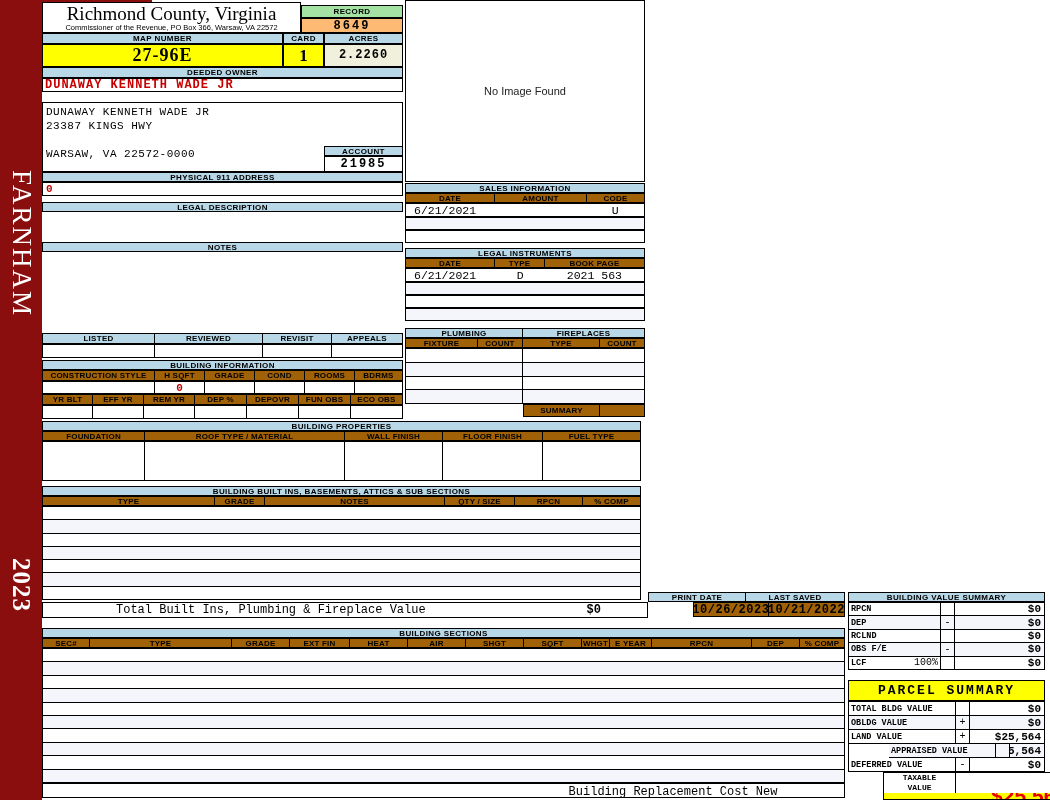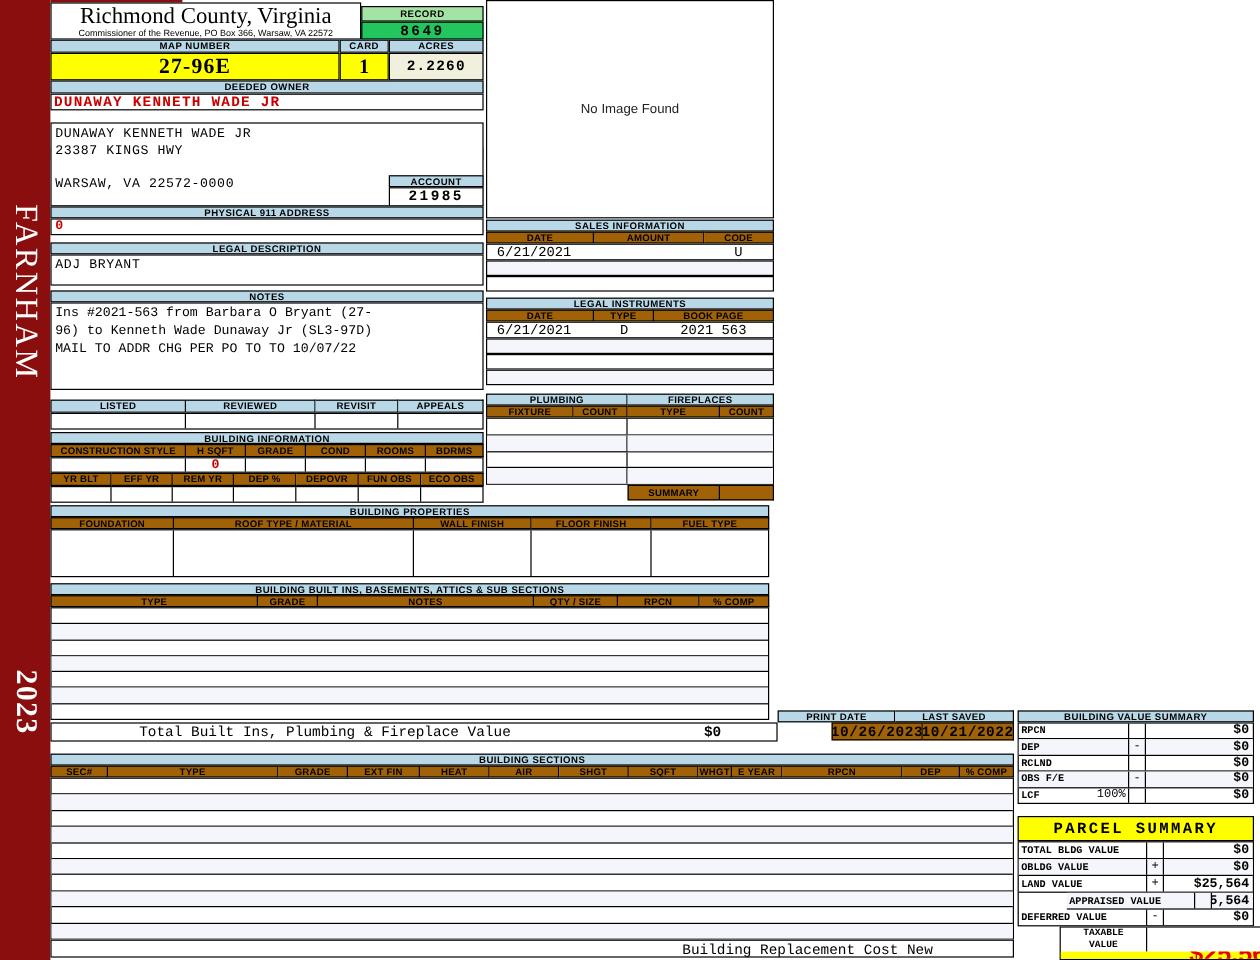--- a/index.html
+++ b/index.html
@@ -40,21 +40,21 @@
     <div class="abs vert" style="left:7px;top:558px;height:80px;font-size:25px;font-weight:700;letter-spacing:1px;">2023</div>
   </div>
   <div class="abs" style="left:42px;top:0;width:110px;height:6px;background:#8B0E0E;"></div>
 
   <div class="abs box" style="left:42px;top:2px;width:259px;height:31px;text-align:center;">
     <div class="serif" style="font-size:19px;line-height:19px;margin-top:1px;">Richmond County, Virginia</div>
     <div style="font-size:7.5px;line-height:9px;">Commissioner of the Revenue, PO Box 366, Warsaw, VA 22572</div>
   </div>
 
   <div class="abs bar" style="left:301px;top:5px;width:102px;height:13px;background:#A5E3A5;">RECORD</div>
-  <div class="abs box mono" style="left:301px;top:18px;width:102px;height:15px;background:#22c55e;font-weight:700;font-size:12px;letter-spacing:2px;text-align:center;line-height:14px;">8649</div>
+  <div class="abs box mono" style="left:301px;top:18px;width:102px;height:15px;background:#fdba74;font-weight:700;font-size:12px;letter-spacing:2px;text-align:center;line-height:14px;">8649</div>
 
   <div class="abs bar" style="left:42px;top:33px;width:241px;height:11px;">MAP NUMBER</div>
   <div class="abs bar" style="left:283px;top:33px;width:41px;height:11px;">CARD</div>
   <div class="abs bar" style="left:324px;top:33px;width:79px;height:11px;">ACRES</div>
 
   <div class="abs box serif" style="left:42px;top:44px;width:241px;height:23px;background:#FFFF00;font-weight:700;font-size:18px;text-align:center;line-height:21px;letter-spacing:1px;">27-96E</div>
   <div class="abs box serif" style="left:283px;top:44px;width:41px;height:23px;background:#FFFF00;font-weight:700;font-size:17px;text-align:center;line-height:21px;">1</div>
   <div class="abs box mono" style="left:324px;top:44px;width:79px;height:23px;background:#F0F0DC;font-weight:700;font-size:12px;text-align:center;line-height:21px;letter-spacing:1px;">2.2260</div>
 
   <div class="abs bar" style="left:42px;top:67px;width:361px;height:11px;">DEEDED OWNER</div>
@@ -67,28 +67,22 @@
     <div class="abs mono" style="left:3px;top:45px;font-size:11px;letter-spacing:.5px;">WARSAW, VA 22572-0000</div>
   </div>
 
   <div class="abs bar" style="left:324px;top:146px;width:79px;height:10px;">ACCOUNT</div>
   <div class="abs box mono" style="left:324px;top:156px;width:79px;height:16px;font-weight:700;font-size:12px;letter-spacing:2px;text-align:center;line-height:15px;">21985</div>
 
   <div class="abs bar" style="left:42px;top:172px;width:361px;height:10px;">PHYSICAL 911 ADDRESS</div>
   <div class="abs box mono redtxt" style="left:42px;top:182px;width:361px;height:14px;font-weight:700;font-size:11px;line-height:13px;padding-left:3px;">0</div>
 
   <div class="abs bar" style="left:42px;top:202px;width:361px;height:10px;">LEGAL DESCRIPTION</div>
-  <div class="abs box mono" style="left:42px;top:212px;width:361px;height:26px;font-size:11px;letter-spacing:.5px;padding:2px 0 0 3px;">ADJ BRYANT</div>
 
   <div class="abs bar" style="left:42px;top:242px;width:361px;height:10px;">NOTES</div>
-  <div class="abs box" style="left:42px;top:252px;width:361px;height:73px;">
-    <div class="abs mono" style="left:3px;top:2px;font-size:11px;">Ins #2021-563 from Barbara O Bryant (27-</div>
-    <div class="abs mono" style="left:3px;top:17px;font-size:11px;">96) to Kenneth Wade Dunaway Jr (SL3-97D)</div>
-    <div class="abs mono" style="left:3px;top:32px;font-size:11px;">MAIL TO ADDR CHG PER PO TO TO 10/07/22</div>
-  </div>
 
   <div class="abs row" style="left:42px;top:333px;width:361px;height:11px;">
     <div class="bc" style="width:113px;">LISTED</div>
     <div class="bc" style="width:108px;">REVIEWED</div>
     <div class="bc" style="width:69px;">REVISIT</div>
     <div class="bc" style="width:71px;">APPEALS</div>
   </div>
   <div class="abs row box" style="left:42px;top:344px;width:361px;height:14px;">
     <div class="cell cr" style="width:112px;"></div>
     <div class="cell cr" style="width:108px;"></div>

